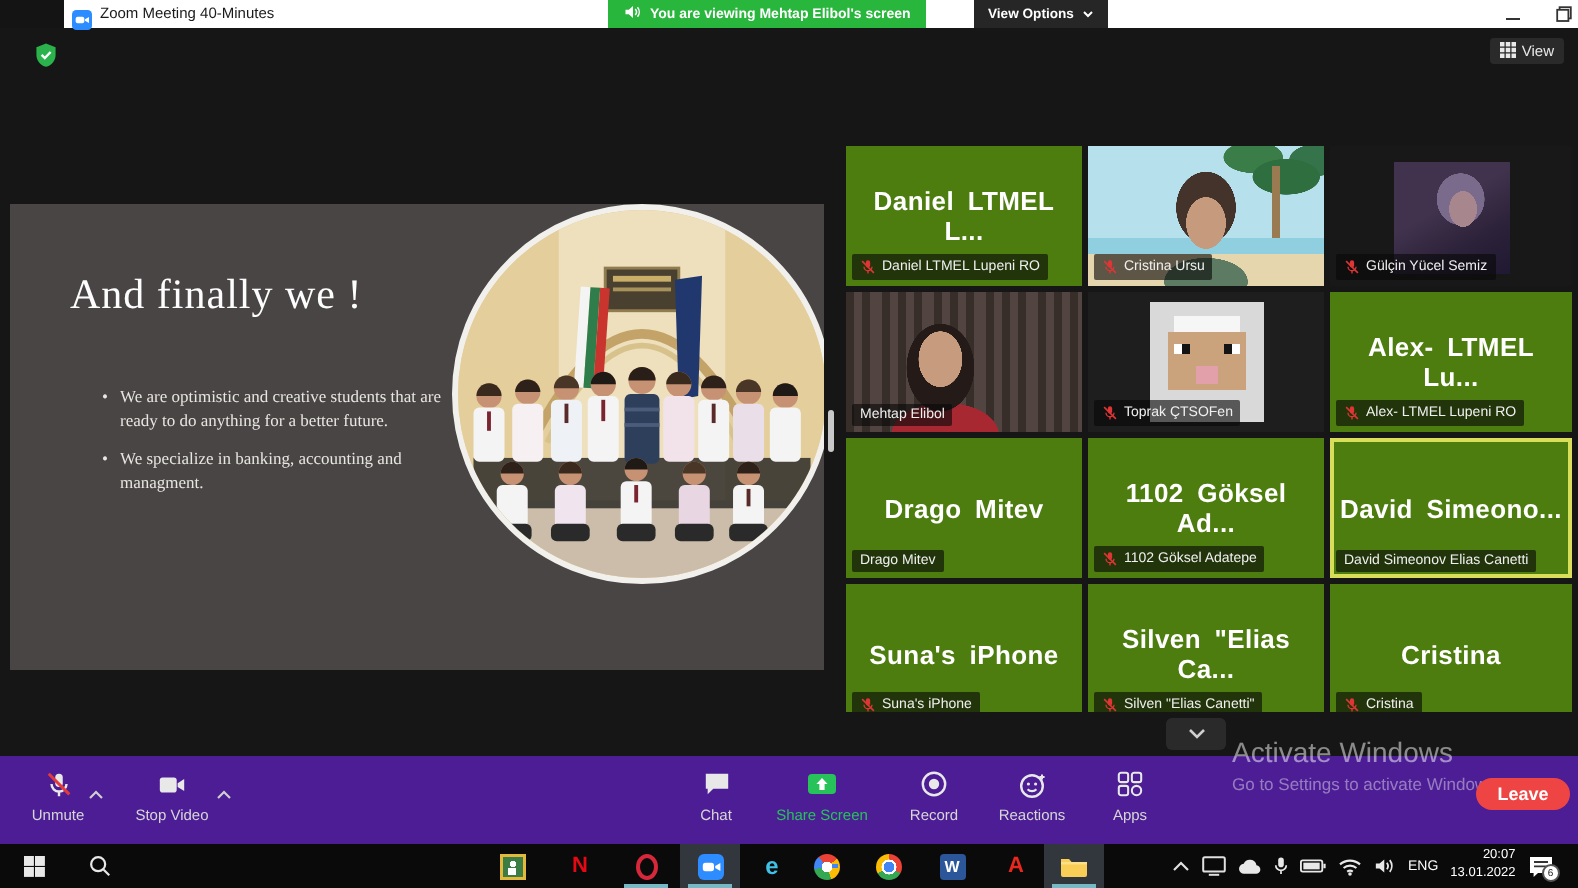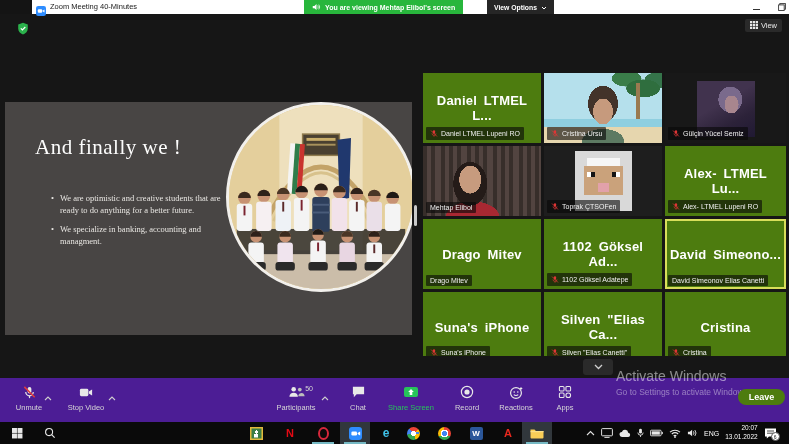--- a/index.html
+++ b/index.html
@@ -85,21 +85,21 @@
   .watermark .w2{font-size:8.5px;color:rgba(255,255,255,.42);margin-top:3px;}
   
   .toolbar{position:absolute;left:0;top:364px;width:789px;height:44px;background:#4c1d95;}
   .tbtn{position:absolute;top:0;height:44px;display:flex;flex-direction:column;align-items:center;
         justify-content:flex-start;padding-top:6px;box-sizing:border-box;cursor:pointer;}
   .ticon{height:16px;display:flex;align-items:center;}
   .tlabel{font-size:7.5px;color:#d6d6d6;margin-top:3px;white-space:nowrap;}
   .tbtn.accent .tlabel{color:#27c35a;}
   .tchev{position:absolute;right:0;top:9px;}
   .tbadge{position:absolute;right:16px;top:7px;font-size:7px;color:#d6d6d6;}
-  .leave{position:absolute;left:738px;top:375px;width:47px;height:16px;background:#4d7c0f;border:none;
+  .leave{position:absolute;left:738px;top:375px;width:47px;height:16px;background:#ef4444;border:none;
          border-radius:8px;color:#fff;font-size:9px;font-weight:bold;cursor:pointer;z-index:25;
          font-family:"Liberation Sans",sans-serif;}
   
   .taskbar{position:absolute;left:0;top:422px;width:789px;height:22px;background:#0a0a0a;z-index:40;}
   .tb-start{position:absolute;left:0;top:0;width:34px;height:22px;display:flex;align-items:center;justify-content:center;cursor:pointer;}
   .tb-search{position:absolute;left:36px;top:0;width:28px;height:22px;display:flex;align-items:center;justify-content:center;cursor:pointer;}
   .tb-app{position:absolute;top:0;width:30px;height:22px;display:flex;align-items:center;justify-content:center;cursor:pointer;}
   .tb-app.tile{background:#31373c;}
   .tb-app.lined::after{content:"";position:absolute;left:4px;right:4px;bottom:0;height:2px;background:#76b9c4;}
   .g-netflix{color:#e50914;font-weight:bold;font-size:11px;}
@@ -489,35 +489,20 @@
               <path d="M11 7l3.5-2.2v6.4L11 9z" fill="#e8e8e8"></path>
             </svg>
           </span>
     <span class="tchev"><svg width="8" height="5" viewBox="0 0 8 5">
               <path d="M1 4l3-3 3 3" stroke="#cfcfcf" stroke-width="1.1" fill="none"></path>
             </svg></span>
 
     <span class="tlabel">Stop Video</span>
   </div>
 
-  <div class="tbtn" style="left: 263px; width: 66px;">
-    <span class="ticon">
-            <svg viewBox="0 0 18 14" width="17" height="14">
-              <circle cx="6" cy="4" r="2.4" fill="#e8e8e8"></circle>
-              <path d="M1.5 12c0-2.6 2-4.2 4.5-4.2S10.5 9.4 10.5 12Z" fill="#e8e8e8"></path>
-              <circle cx="12.5" cy="4.4" r="2" fill="#bdbdbd"></circle>
-              <path d="M10.8 11.5c.3-2.2 1.8-3.4 3.7-3.4 1.6 0 2.8 1 3.1 3.4Z" fill="#bdbdbd"></path>
-            </svg>
-          </span>
-    <span class="tchev"><svg width="8" height="5" viewBox="0 0 8 5">
-              <path d="M1 4l3-3 3 3" stroke="#cfcfcf" stroke-width="1.1" fill="none"></path>
-            </svg></span>
-    <span class="tbadge">50</span>
-    <span class="tlabel">Participants</span>
-  </div>
 
   <div class="tbtn accent" style="left: 379px; width: 64px;">
     <span class="ticon">
             <svg viewBox="0 0 16 15" width="16" height="15">
               <rect x="1" y="2" width="14" height="10" rx="2" fill="#27c35a"></rect>
               <path d="M8 4l2.8 3H9.3v3H6.7V7H5.2z" fill="#fff"></path>
             </svg>
           </span>
 
     <span class="tlabel">Share Screen</span>

